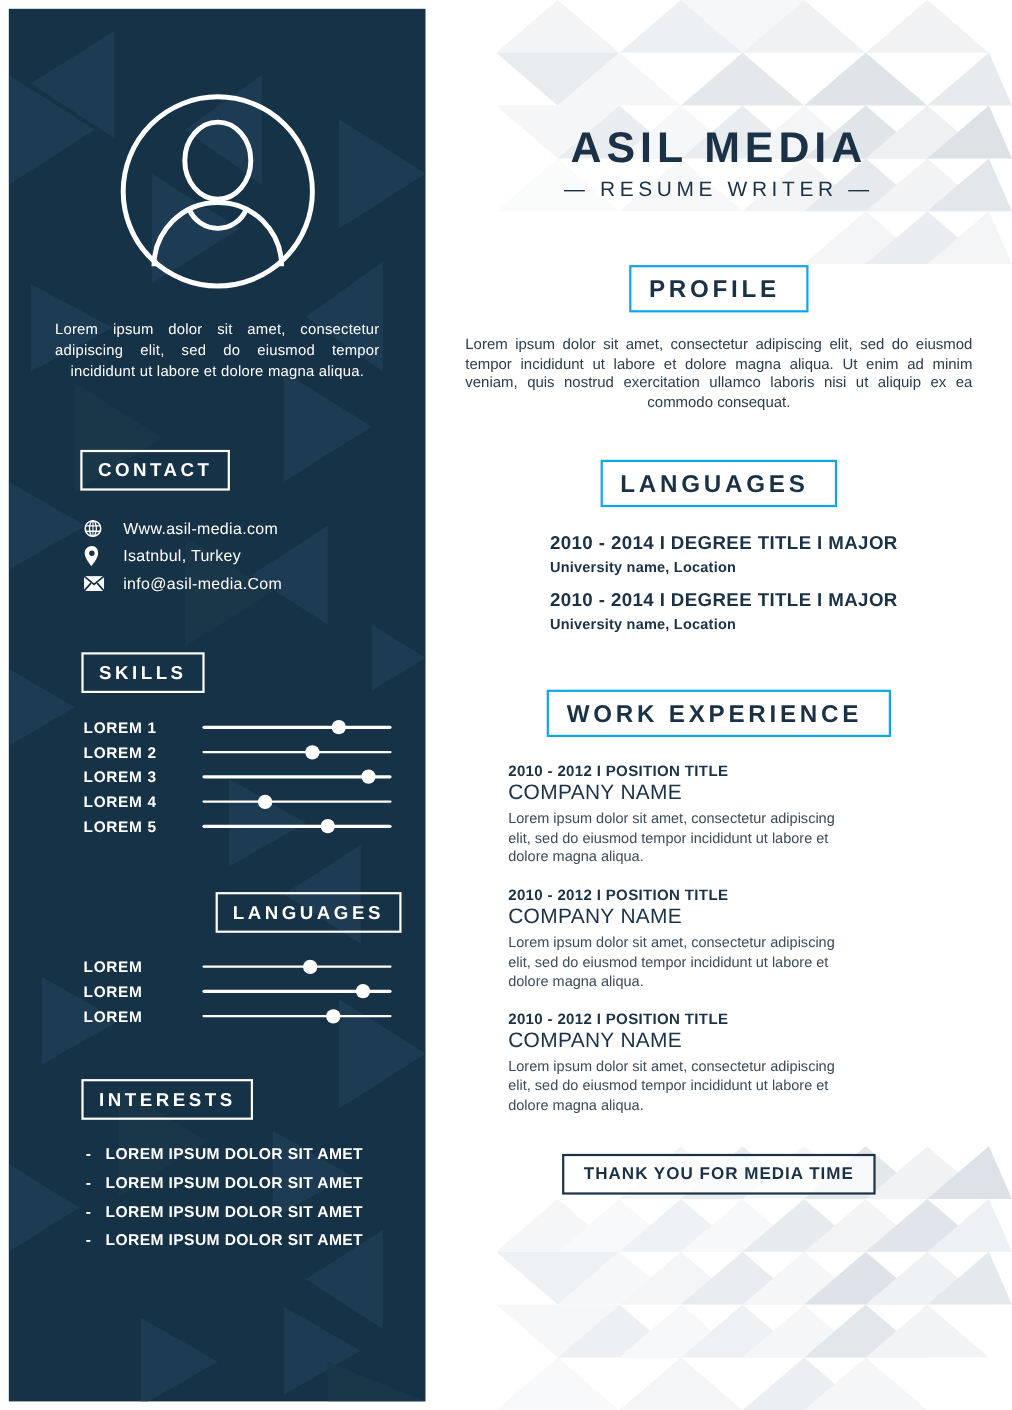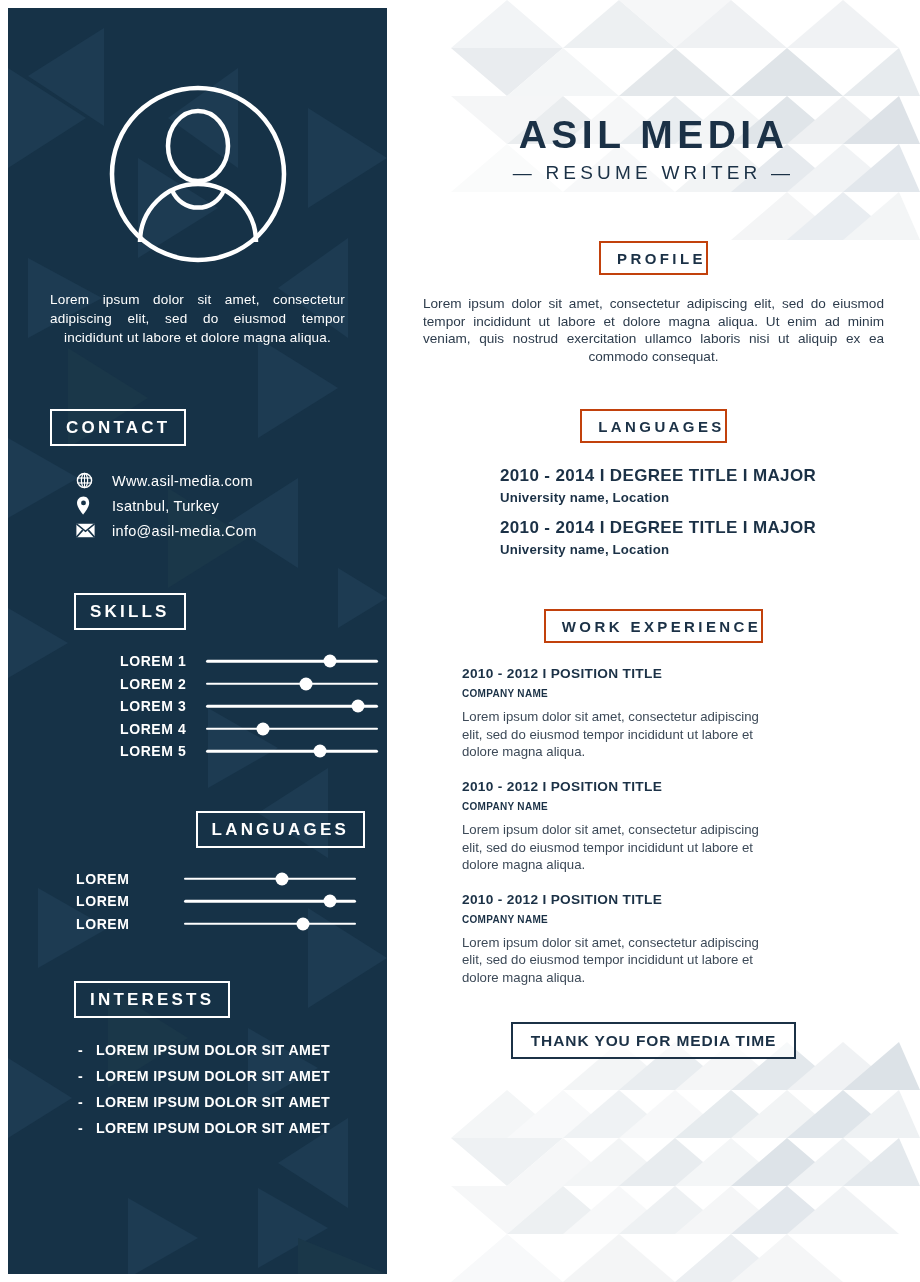--- a/index.html
+++ b/index.html
@@ -67,21 +67,21 @@
   
   .box-head {
     display: inline-block;
     border: 2px solid #ffffff;
     color: #ffffff;
     padding: 7px 14px 6px 14px;
     font-size: 17px;
     font-weight: 700;
     letter-spacing: 3.2px;
   }
-  .sec-contact   { margin-top: 62px; margin-left: 20px; }
+  .sec-contact   { margin-top: 62px; margin-left: 43px; }
   .sec-skills    { margin-top: 50px; margin-left: 44px; }
   .sec-langs     { margin-top: 48px; margin-left: 44px; text-align: right; }
   .sec-interests { margin-top: 46px; margin-left: 44px; }
 
   
   .contact-list { margin-top: 22px; margin-left: 46px; }
   .contact-row {
     display: flex;
     align-items: center;
     height: 25px;
@@ -133,21 +133,21 @@
   .slider-knob {
     position: absolute;
     top: 50%;
     width: 13px;
     height: 13px;
     background: #ffffff;
     border-radius: 50%;
     transform: translate(-50%, -50%);
   }
 
-  .skills-list .slider-label { width: 88px; margin-left: 44px; }
+  .skills-list .slider-label { width: 88px; }
   .skills-list .slider-track-wrap { width: 172px; margin-left: 20px; }
   .langs-list  .slider-label { width: 88px; }
   .langs-list  .slider-track-wrap { width: 172px; margin-left: 20px; }
 
   
   .interest-list { margin-top: 24px; margin-left: 48px; }
   .interest-row {
     display: flex;
     align-items: baseline;
     height: 26px;
@@ -195,25 +195,25 @@
     color: #1b3146;
     font-size: 19px;
     font-weight: 500;
     letter-spacing: 4.2px;
     margin-top: 5px;
   }
 
   
   .box-head-dark {
     display: inline-block;
-    border: 2px solid #c2410c;
+    border: 2px solid #0ea5e9;
     color: #1b3146;
     background: rgba(255,255,255,0.55);
-    padding: 7px 0 6px 16px;
-    font-size: 15px;
+    padding: 7px 24px 6px 16px;
+    font-size: 22px;
     font-weight: 700;
     letter-spacing: 3.4px;
   }
   .center-head { text-align: center; }
 
   .sec-profile  { margin-top: 57px; }
   .profile-text {
     margin-top: 20px;
     padding: 0 13px;
     color: #2d3c4c;
@@ -247,22 +247,22 @@
   .work-item { margin-bottom: 17px; }
   .work-line1 {
     color: #1b3146;
     font-size: 13.7px;
     font-weight: 700;
     letter-spacing: 0.3px;
     line-height: 20px;
   }
   .work-line2 {
     color: #1b3146;
-    font-size: 10px;
-    font-weight: 700;
+    font-size: 19px;
+    font-weight: 400;
     letter-spacing: 0.3px;
     line-height: 20px;
   }
   .work-desc {
     margin-top: 4px;
     color: #3d4a58;
     font-size: 13.2px;
     line-height: 17.3px;
     max-width: 320px;
   }

